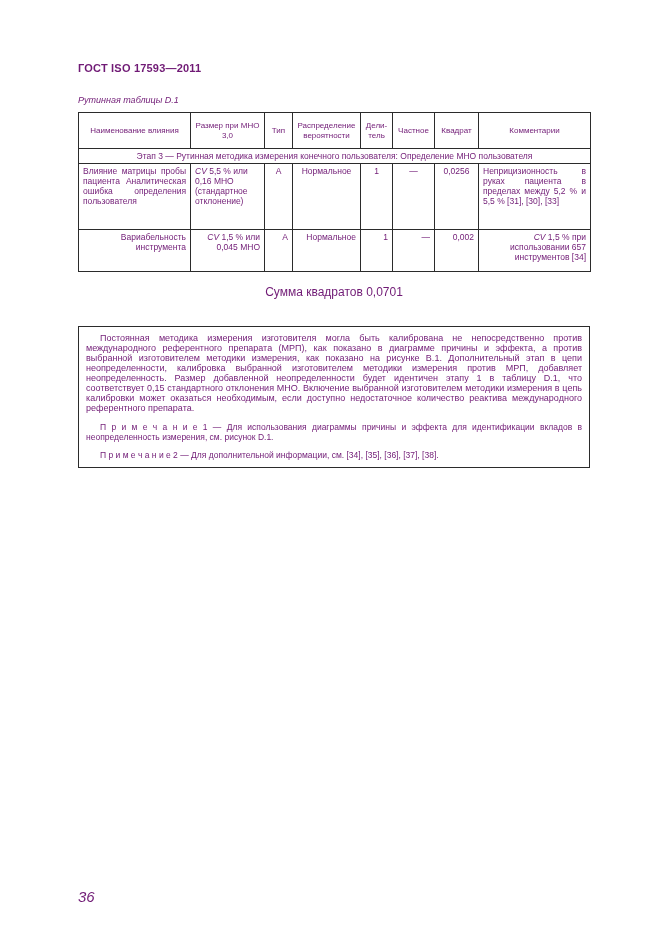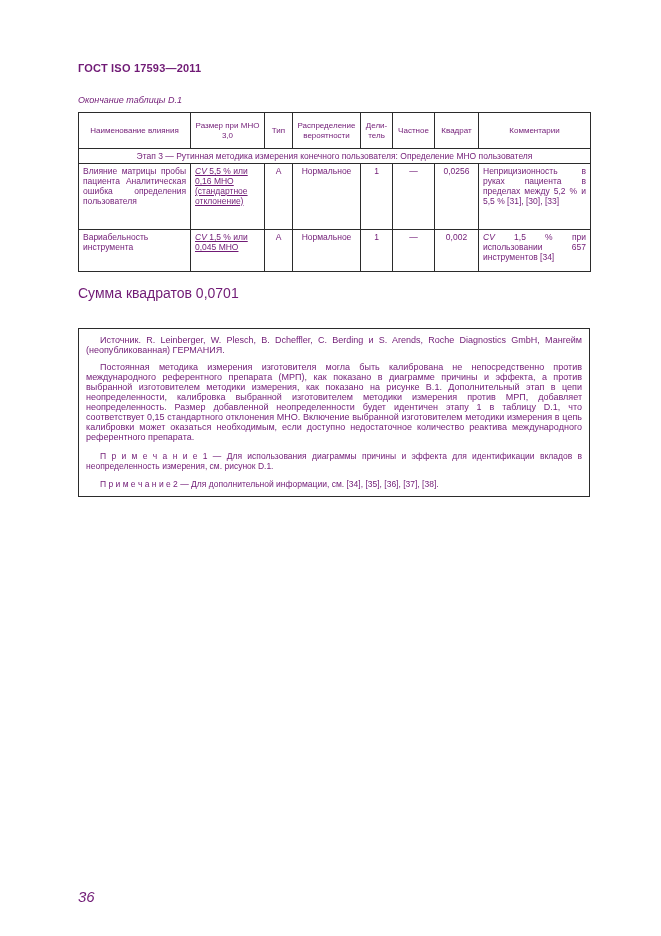--- a/index.html
+++ b/index.html
@@ -48,30 +48,30 @@
     height:36px;
     font-size:8px;
   }
   tr.section-row td {
     text-align:center;
     height:15px;
     vertical-align:middle;
     padding:1px 16px;
   }
   tr.data-row-1 td { height:66px; }
-  tr.data-row-2 td { height:42px; }
+  tr.data-row-2 td { height:42px;text-align:right; }
   .c-name    { text-align:justify; }
-  .c-size    { text-align:left;text-decoration:underline; }
+  .c-size    { text-align:left; }
   .c-center  { text-align:center; }
   .c-comment { text-align:justify; }
   i.cv { font-style:italic; }
   .sum-line {
     margin-top:13px;
-    text-align:left;
-    font-size:14px;
+    text-align:center;
+    font-size:12px;
   }
   .sum-line2 {
     margin-top:2px;
     text-align:center;
     font-size:9px;
   }
   .note-box {
     margin-top:27px;
     border:1px solid #2b2b2b;
     padding:6px 7px 7px 7px;
@@ -94,21 +94,21 @@
   }
 </style>
 </head>
 <body>
 
 <div class="page">
   <div class="content">
 
     <div class="doc-title">ГОСТ  ISO 17593—2011</div>
 
-    <div class="table-caption">Окончание таблицы D.1</div>
+    <div class="table-caption">Рутинная таблицы D.1</div>
 
     <table class="d1">
       <colgroup>
         <col style="width:112px">
         <col style="width:74px">
         <col style="width:28px">
         <col style="width:68px">
         <col style="width:32px">
         <col style="width:42px">
         <col style="width:44px">
@@ -149,21 +149,20 @@
           <td class="c-center">—</td>
           <td class="c-center">0,002</td>
           <td class="c-comment"><i class="cv">CV</i><span> 1,5 % при использовании 657 инструментов [34]</span></td>
         </tr>
       </tbody>
     </table>
 
     <div class="sum-line">Сумма квадратов 0,0701</div>
 
     <div class="note-box">
-      <p class="source">Источник. R. Leinberger, W. Plesch, B. Dcheffler, C. Berding и S. Arends, Roche Diagnostics GmbH, Мангейм (неопубликованная) ГЕРМАНИЯ.</p>
       <p class="para">Постоянная методика измерения изготовителя могла быть калибрована не непосредственно против международного референтного препарата (МРП), как показано в диаграмме причины и эффекта, а против выбранной изготовителем методики измерения, как показано на рисунке В.1. Дополнительный этап в цепи неопределенности, калибровка выбранной изготовителем методики измерения против МРП, добавляет неопределенность. Размер добавленной неопределенности будет идентичен этапу 1 в таблицу D.1, что соответствует 0,15 стандартного отклонения МНО. Включение выбранной изготовителем методики измерения в цепь калибровки может оказаться необходимым, если доступно недостаточное количество реактива международного референтного препарата.</p>
       <p class="note">П р и м е ч а н и е  1 — Для использования диаграммы причины и эффекта для идентификации вкладов в неопределенность измерения, см. рисунок D.1.</p>
       <p class="note">П р и м е ч а н и е  2 — Для дополнительной информации, см. [34], [35], [36], [37], [38].</p>
     </div>
 
   </div>
 
   <div class="page-number">36</div>
 </div>
 

